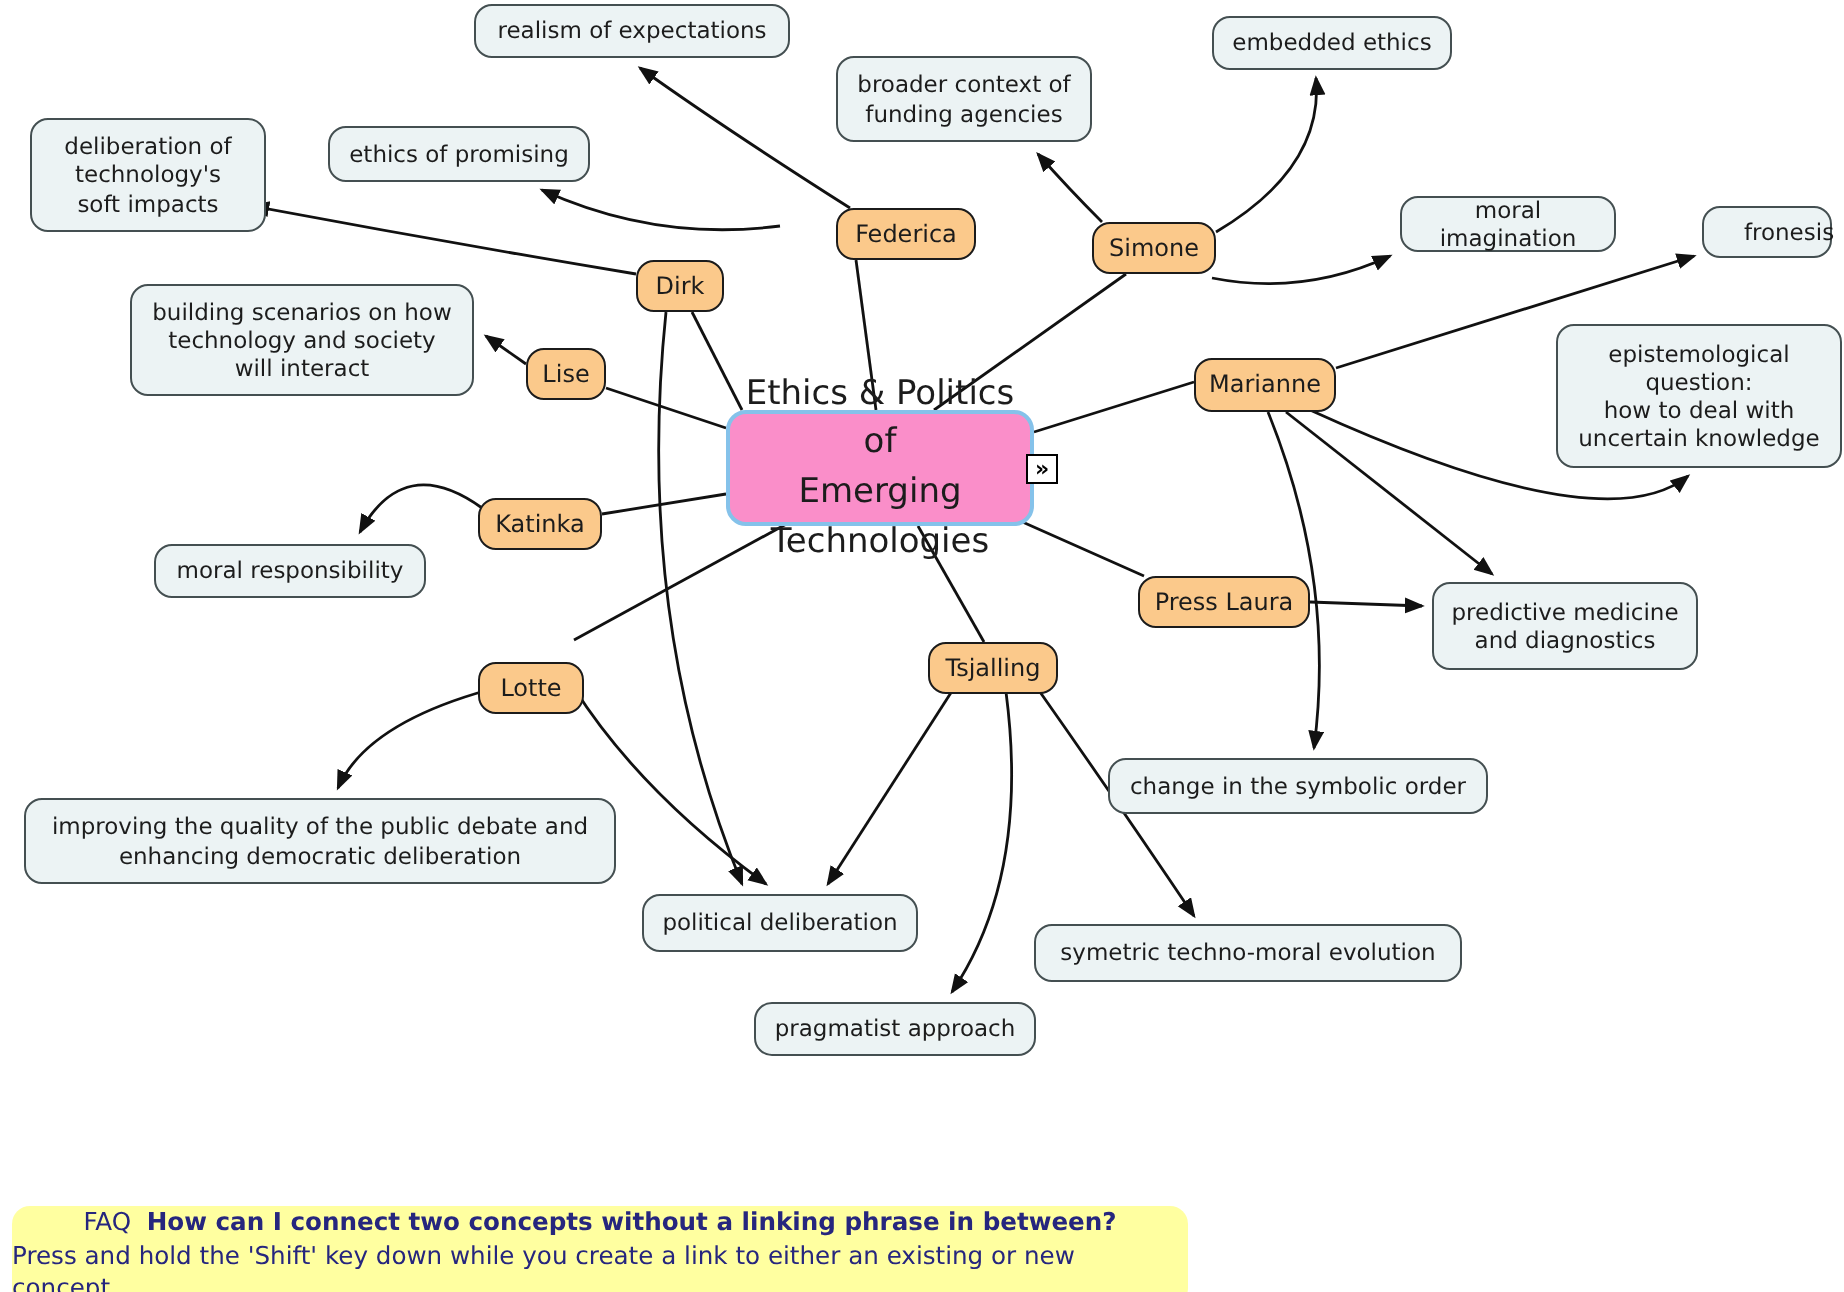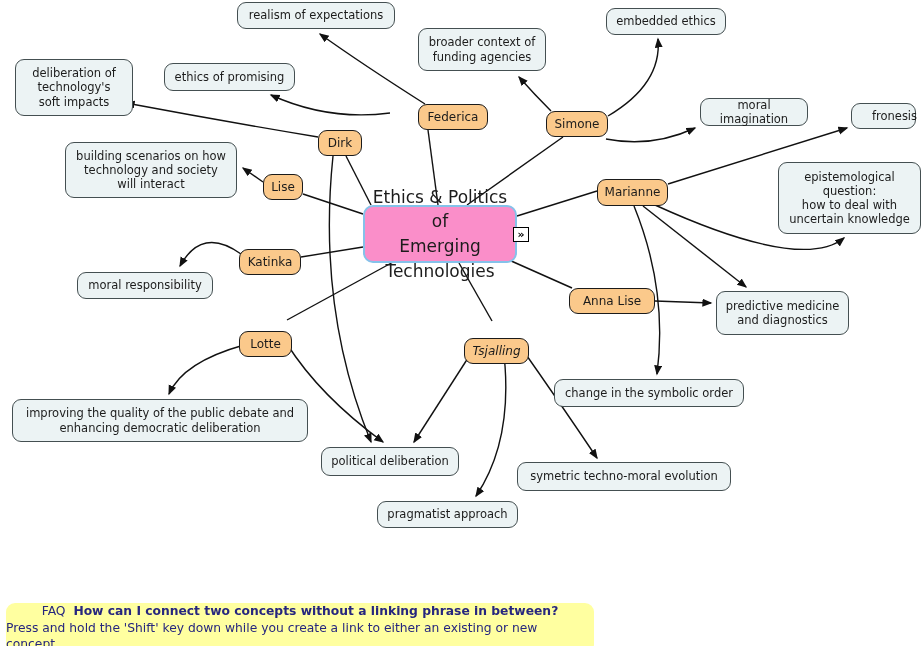--- a/index.html
+++ b/index.html
@@ -82,23 +82,23 @@
       </g>
   </svg>
 
   <div id="nodes-layer">
       <div class="node person" style="left: 390px; top: 104px; width: 70px; height: 26px; margin-left: 28px;">Federica</div>
       <div class="node person" style="left: 546px; top: 111px; width: 62px; height: 26px;">Simone</div>
       <div class="node person" style="left: 318px; top: 130px; width: 44px; height: 26px;">Dirk</div>
       <div class="node person" style="left: 263px; top: 174px; width: 40px; height: 26px;">Lise</div>
       <div class="node person" style="left: 597px; top: 179px; width: 71px; height: 27px;">Marianne</div>
       <div class="node person" style="left: 239px; top: 249px; width: 62px; height: 26px;">Katinka</div>
-      <div class="node person" style="left: 569px; top: 288px; width: 86px; height: 26px;">Anna Lise</div>
+      <div class="node person" style="left: 569px; top: 288px; width: 86px; height: 26px;">Press Laura</div>
       <div class="node person" style="left: 239px; top: 331px; width: 53px; height: 26px;">Lotte</div>
-      <div class="node person" style="left: 464px; top: 338px; width: 65px; height: 26px; font-style: italic;">Tsjalling</div>
+      <div class="node person" style="left: 464px; top: 321px; width: 65px; height: 26px;">Tsjalling</div>
       <div class="node concept" style="left: 237px; top: 2px; width: 158px; height: 27px;">realism of expectations</div>
       <div class="node concept" style="left: 418px; top: 28px; width: 128px; height: 43px;">broader context of
 funding agencies</div>
       <div class="node concept" style="left: 606px; top: 8px; width: 120px; height: 27px;">embedded ethics</div>
       <div class="node concept" style="left: 164px; top: 63px; width: 131px; height: 28px;">ethics of promising</div>
       <div class="node concept" style="left: 15px; top: 59px; width: 118px; height: 57px;">deliberation of
 technology's
 soft impacts</div>
       <div class="node concept" style="left: 700px; top: 98px; width: 108px; height: 28px;">moral imagination</div>
       <div class="node concept" style="left: 851px; top: 103px; width: 65px; height: 26px; padding-left: 28px;">fronesis</div>

